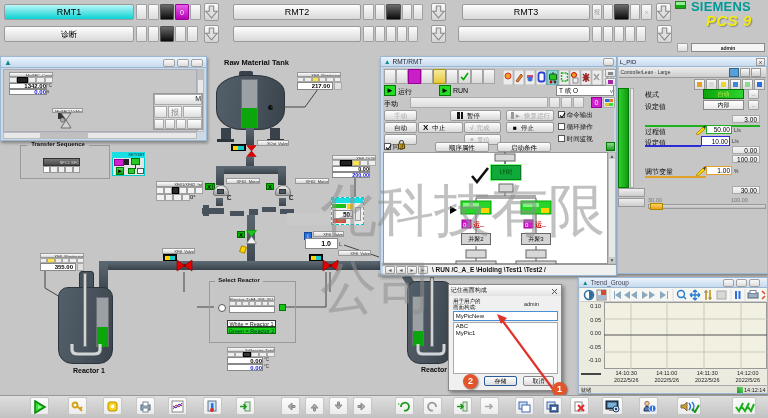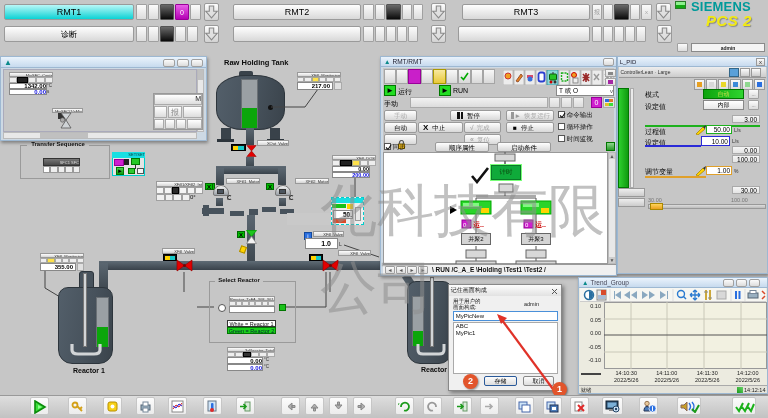--- a/index.html
+++ b/index.html
@@ -47,21 +47,21 @@
 <div class="ab cell" style="left:592px;top:4px;width:10px;height:16px;font-size:6px;color:#999;text-align:center;line-height:15px">报</div>
 <div class="ab cell" style="left:603px;top:4px;width:10px;height:16px"></div>
 <div class="ab blk" style="left:614px;top:4px;width:15px;height:16px"></div>
 <div class="ab cell" style="left:630px;top:4px;width:10px;height:16px"></div>
 <div class="ab cell" style="left:641px;top:4px;width:11px;height:16px;font-size:6px;color:#aaa;text-align:center;line-height:15px">x</div>
 <div class="ab arrowbtn" style="left:656px;top:3px;width:15px;height:18px;font-size:12px;line-height:17px;color:#555"><svg width="13" height="14" viewBox="0 0 13 14" style="margin-top:1px">
       <path d="M4.3 1 L8.7 1 L8.7 6.2 L12.4 6.2 L6.5 12.8 L0.6 6.2 L4.3 6.2 Z" fill="#e0e0e0" stroke="#8a8a8a" stroke-width="1.1"></path>
     </svg></div>
 <div class="ab" style="left:675px;top:1px;width:11px;height:8px;background:linear-gradient(#8ef08e 45%,#12a812 55%);border:1px solid #2a7a2a"></div>
 <div class="ab" style="left:691px;top:1px;width:78px;height:12px;color:#009a9a;font-weight:bold;font-size:13px;letter-spacing:.2px;line-height:11px">SIEMENS</div>
-<div class="ab" style="left:706px;top:14px;width:60px;height:15px;color:#f2ea12;font-weight:bold;font-style:italic;font-size:15px;letter-spacing:.5px;line-height:14px;text-shadow:1px 1px 1px #888">PCS 2</div>
+<div class="ab" style="left:706px;top:14px;width:60px;height:15px;color:#f2ea12;font-weight:bold;font-style:italic;font-size:15px;letter-spacing:.5px;line-height:14px;text-shadow:1px 1px 1px #888">PCS 9</div>
 
 <div class="ab b3" style="left:4px;top:26px;width:130px;height:16px;text-align:center;font-size:8px;line-height:15px">诊断</div>
 <div class="ab cell" style="left:136px;top:26px;width:11px;height:16px"></div>
 <div class="ab cell" style="left:148px;top:26px;width:11px;height:16px"></div>
 <div class="ab blk" style="left:160px;top:26px;width:14px;height:16px"></div>
 <div class="ab cell" style="left:175px;top:26px;width:11px;height:16px"></div>
 <div class="ab cell" style="left:187px;top:26px;width:11px;height:16px"></div>
 <div class="ab arrowbtn" style="left:204px;top:25px;width:15px;height:18px;font-size:12px;line-height:17px;color:#555"><svg width="13" height="14" viewBox="0 0 13 14" style="margin-top:1px">
       <path d="M4.3 1 L8.7 1 L8.7 6.2 L12.4 6.2 L6.5 12.8 L0.6 6.2 L4.3 6.2 Z" fill="#e0e0e0" stroke="#8a8a8a" stroke-width="1.1"></path>
     </svg></div>
@@ -118,21 +118,21 @@
 </div>
 <div class="ab" style="left:156px;top:194px;width:34px;height:7px;display:flex">
  <div style="flex:1;background:#f0f0f0;border:1px solid #a0a0a0"></div>
     <div style="flex:1;background:#f0f0f0;border:1px solid #a0a0a0"></div>
     <div style="flex:1;background:#f0f0f0;border:1px solid #a0a0a0"></div>
     <div style="flex:1;background:#f0f0f0;border:1px solid #a0a0a0"></div>
 </div>
 <div class="ab" style="left:190px;top:194px;width:9px;height:7px;font-size:6px;color:#111">0°</div>
 <div class="gX" style="left:207px;top:183px">X</div>
 
-<div class="ab" style="left:224px;top:58px;width:110px;height:9px;font-size:7.5px;font-weight:bold;color:#0b0b0b">Raw Holding Tank</div>
+<div class="ab" style="left:224px;top:58px;width:110px;height:9px;font-size:7.5px;font-weight:bold;color:#0b0b0b">Raw Material Tank</div>
 <div class="ab" style="left:239px;top:71px;width:14px;height:6px;background:#39424a;border-radius:2px 2px 0 0"></div>
 <div class="ab" style="left:216px;top:75px;width:69px;height:55px;background:linear-gradient(100deg,#535f6a,#47525c 55%,#3a434b);border:1px solid #2d353c;border-radius:30px 30px 26px 26px / 18px 18px 20px 20px"></div>
 <div class="ab" style="left:221px;top:128px;width:10px;height:13px;background:#39424a"></div>
 <div class="ab" style="left:270px;top:128px;width:10px;height:13px;background:#39424a"></div>
 <div class="ab" style="left:217px;top:139px;width:17px;height:3px;background:#2d353c"></div>
 <div class="ab" style="left:267px;top:139px;width:17px;height:3px;background:#2d353c"></div>
 <div class="ab" style="left:241px;top:79px;width:17px;height:49px;background:#9aa0a4;border:1px solid #6a7075"></div>
 <div class="ab" style="left:242px;top:108px;width:15px;height:20px;background:#0ba60b"></div>
 <div class="ab" style="left:268px;top:105px;width:5px;height:5px;background:#111;border-radius:50%"></div>
 <svg class="ab" style="left:0;top:0" width="768" height="418" pointer-events="none">

